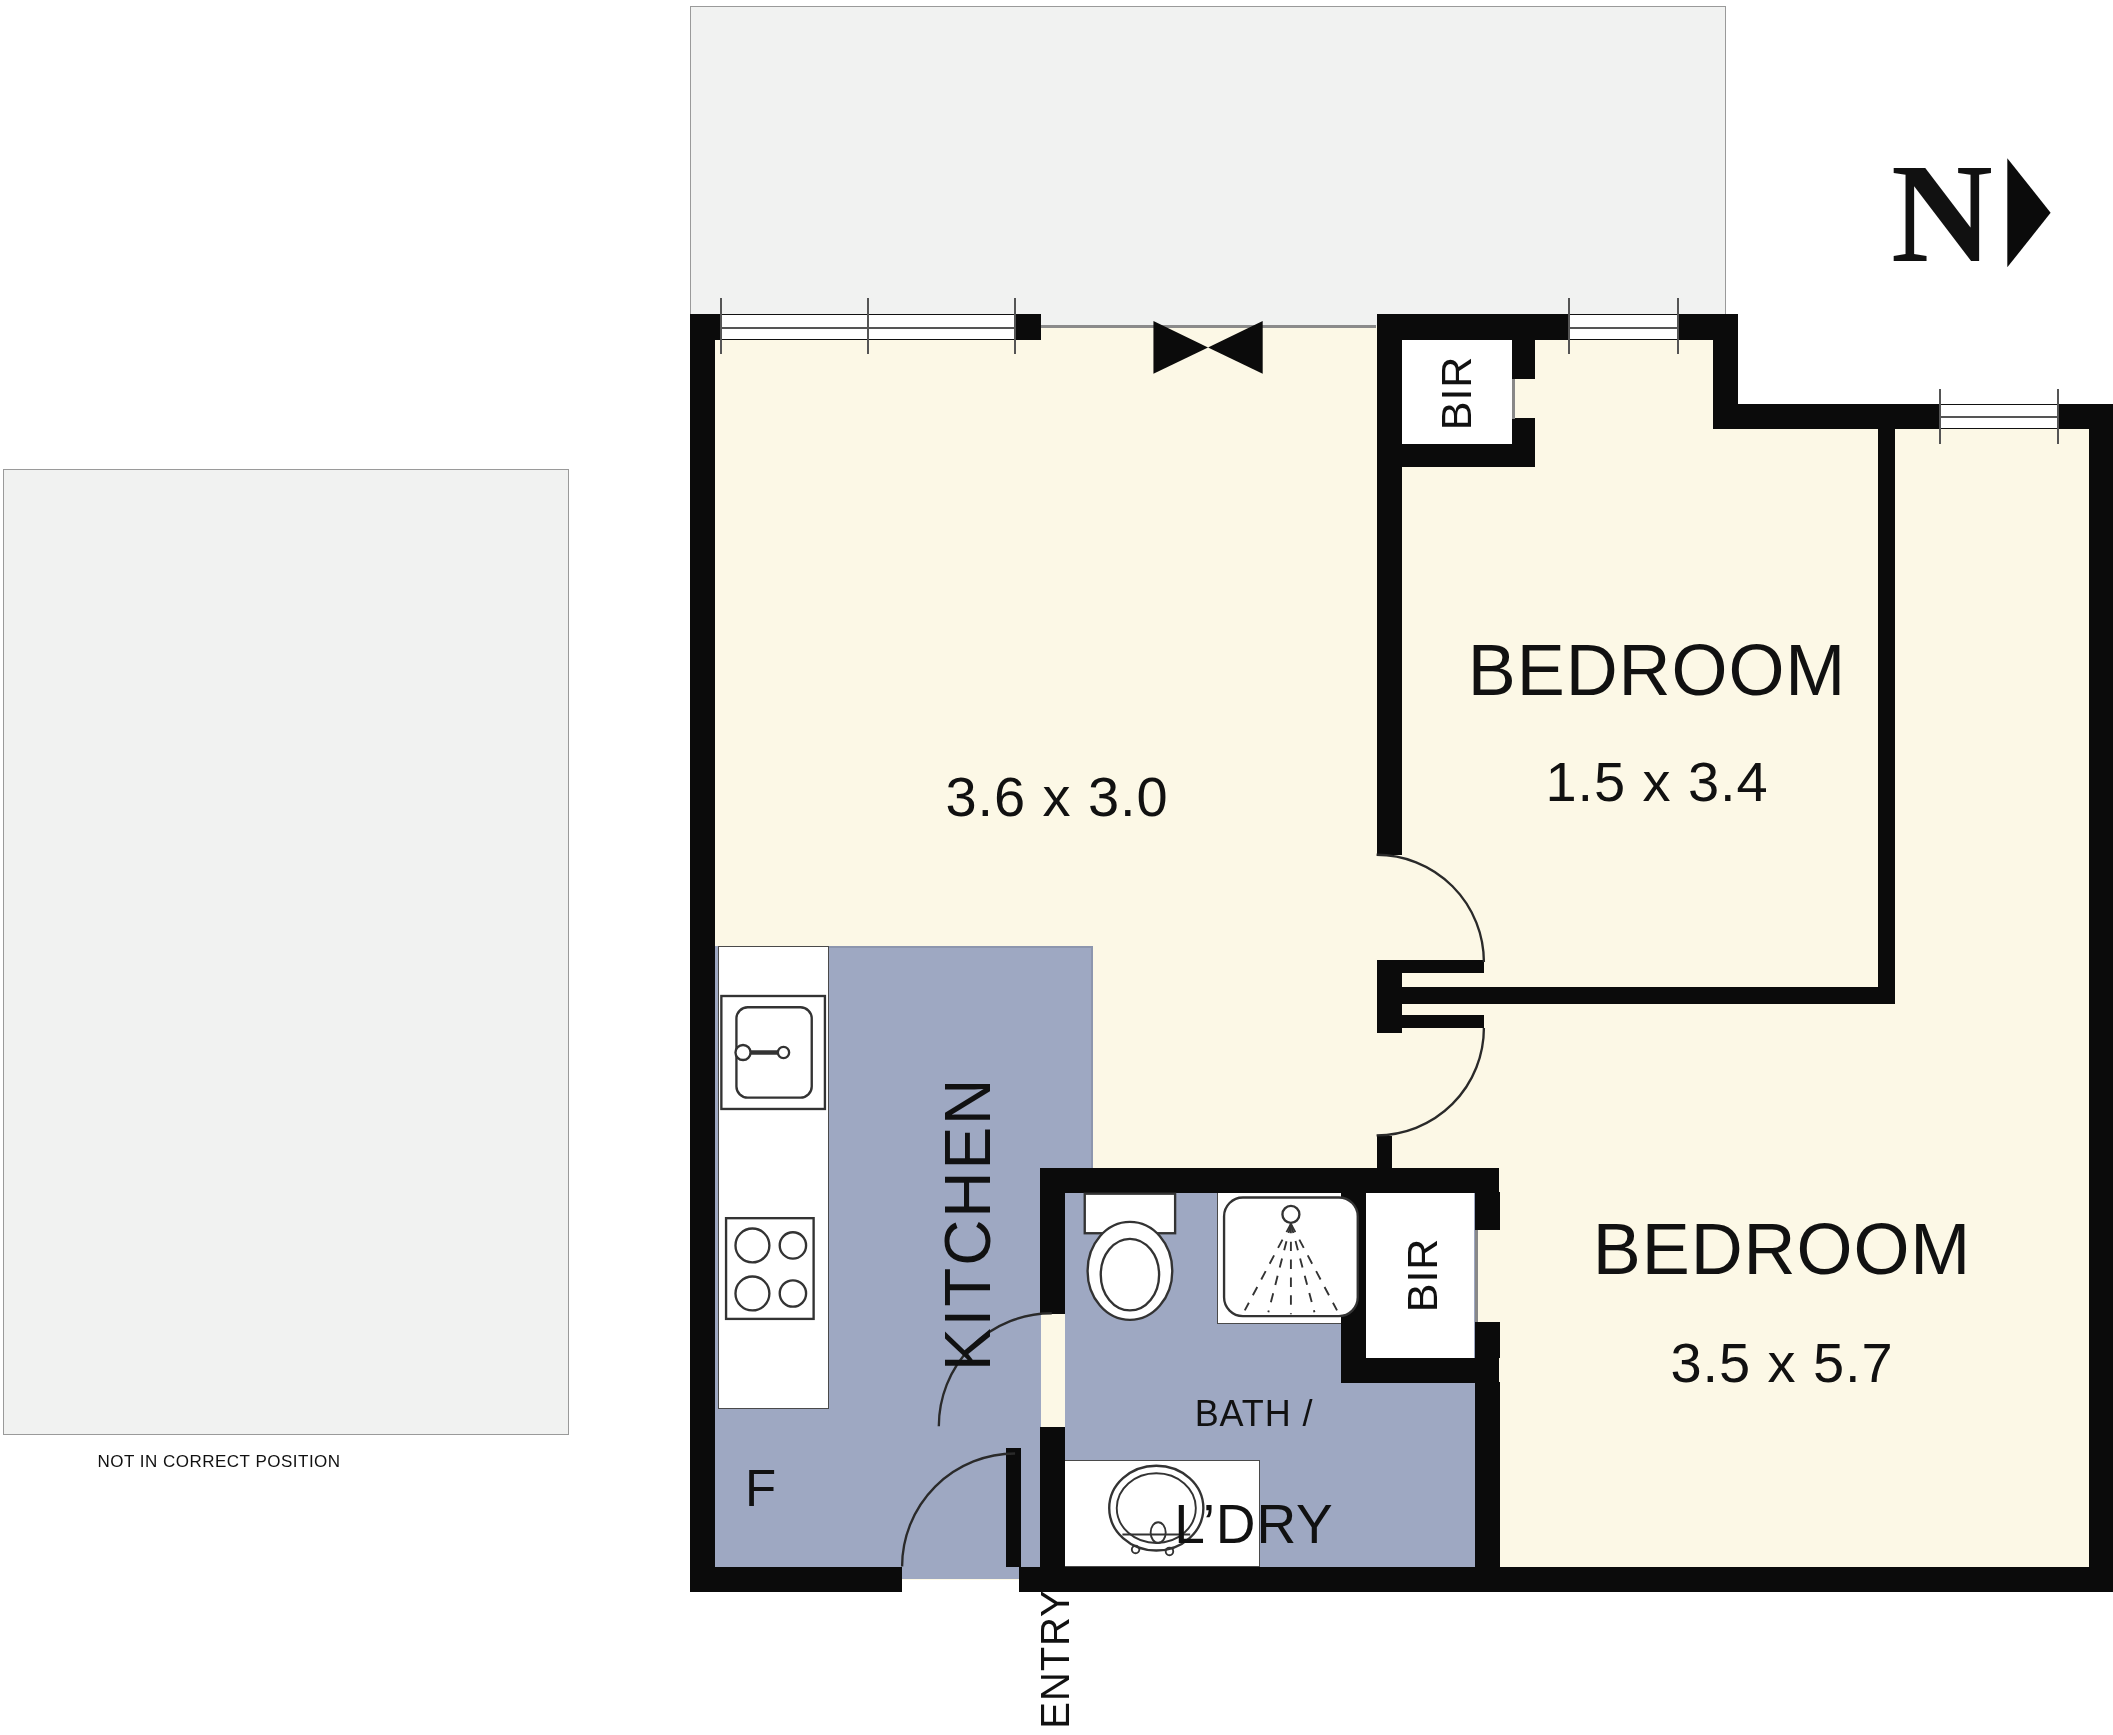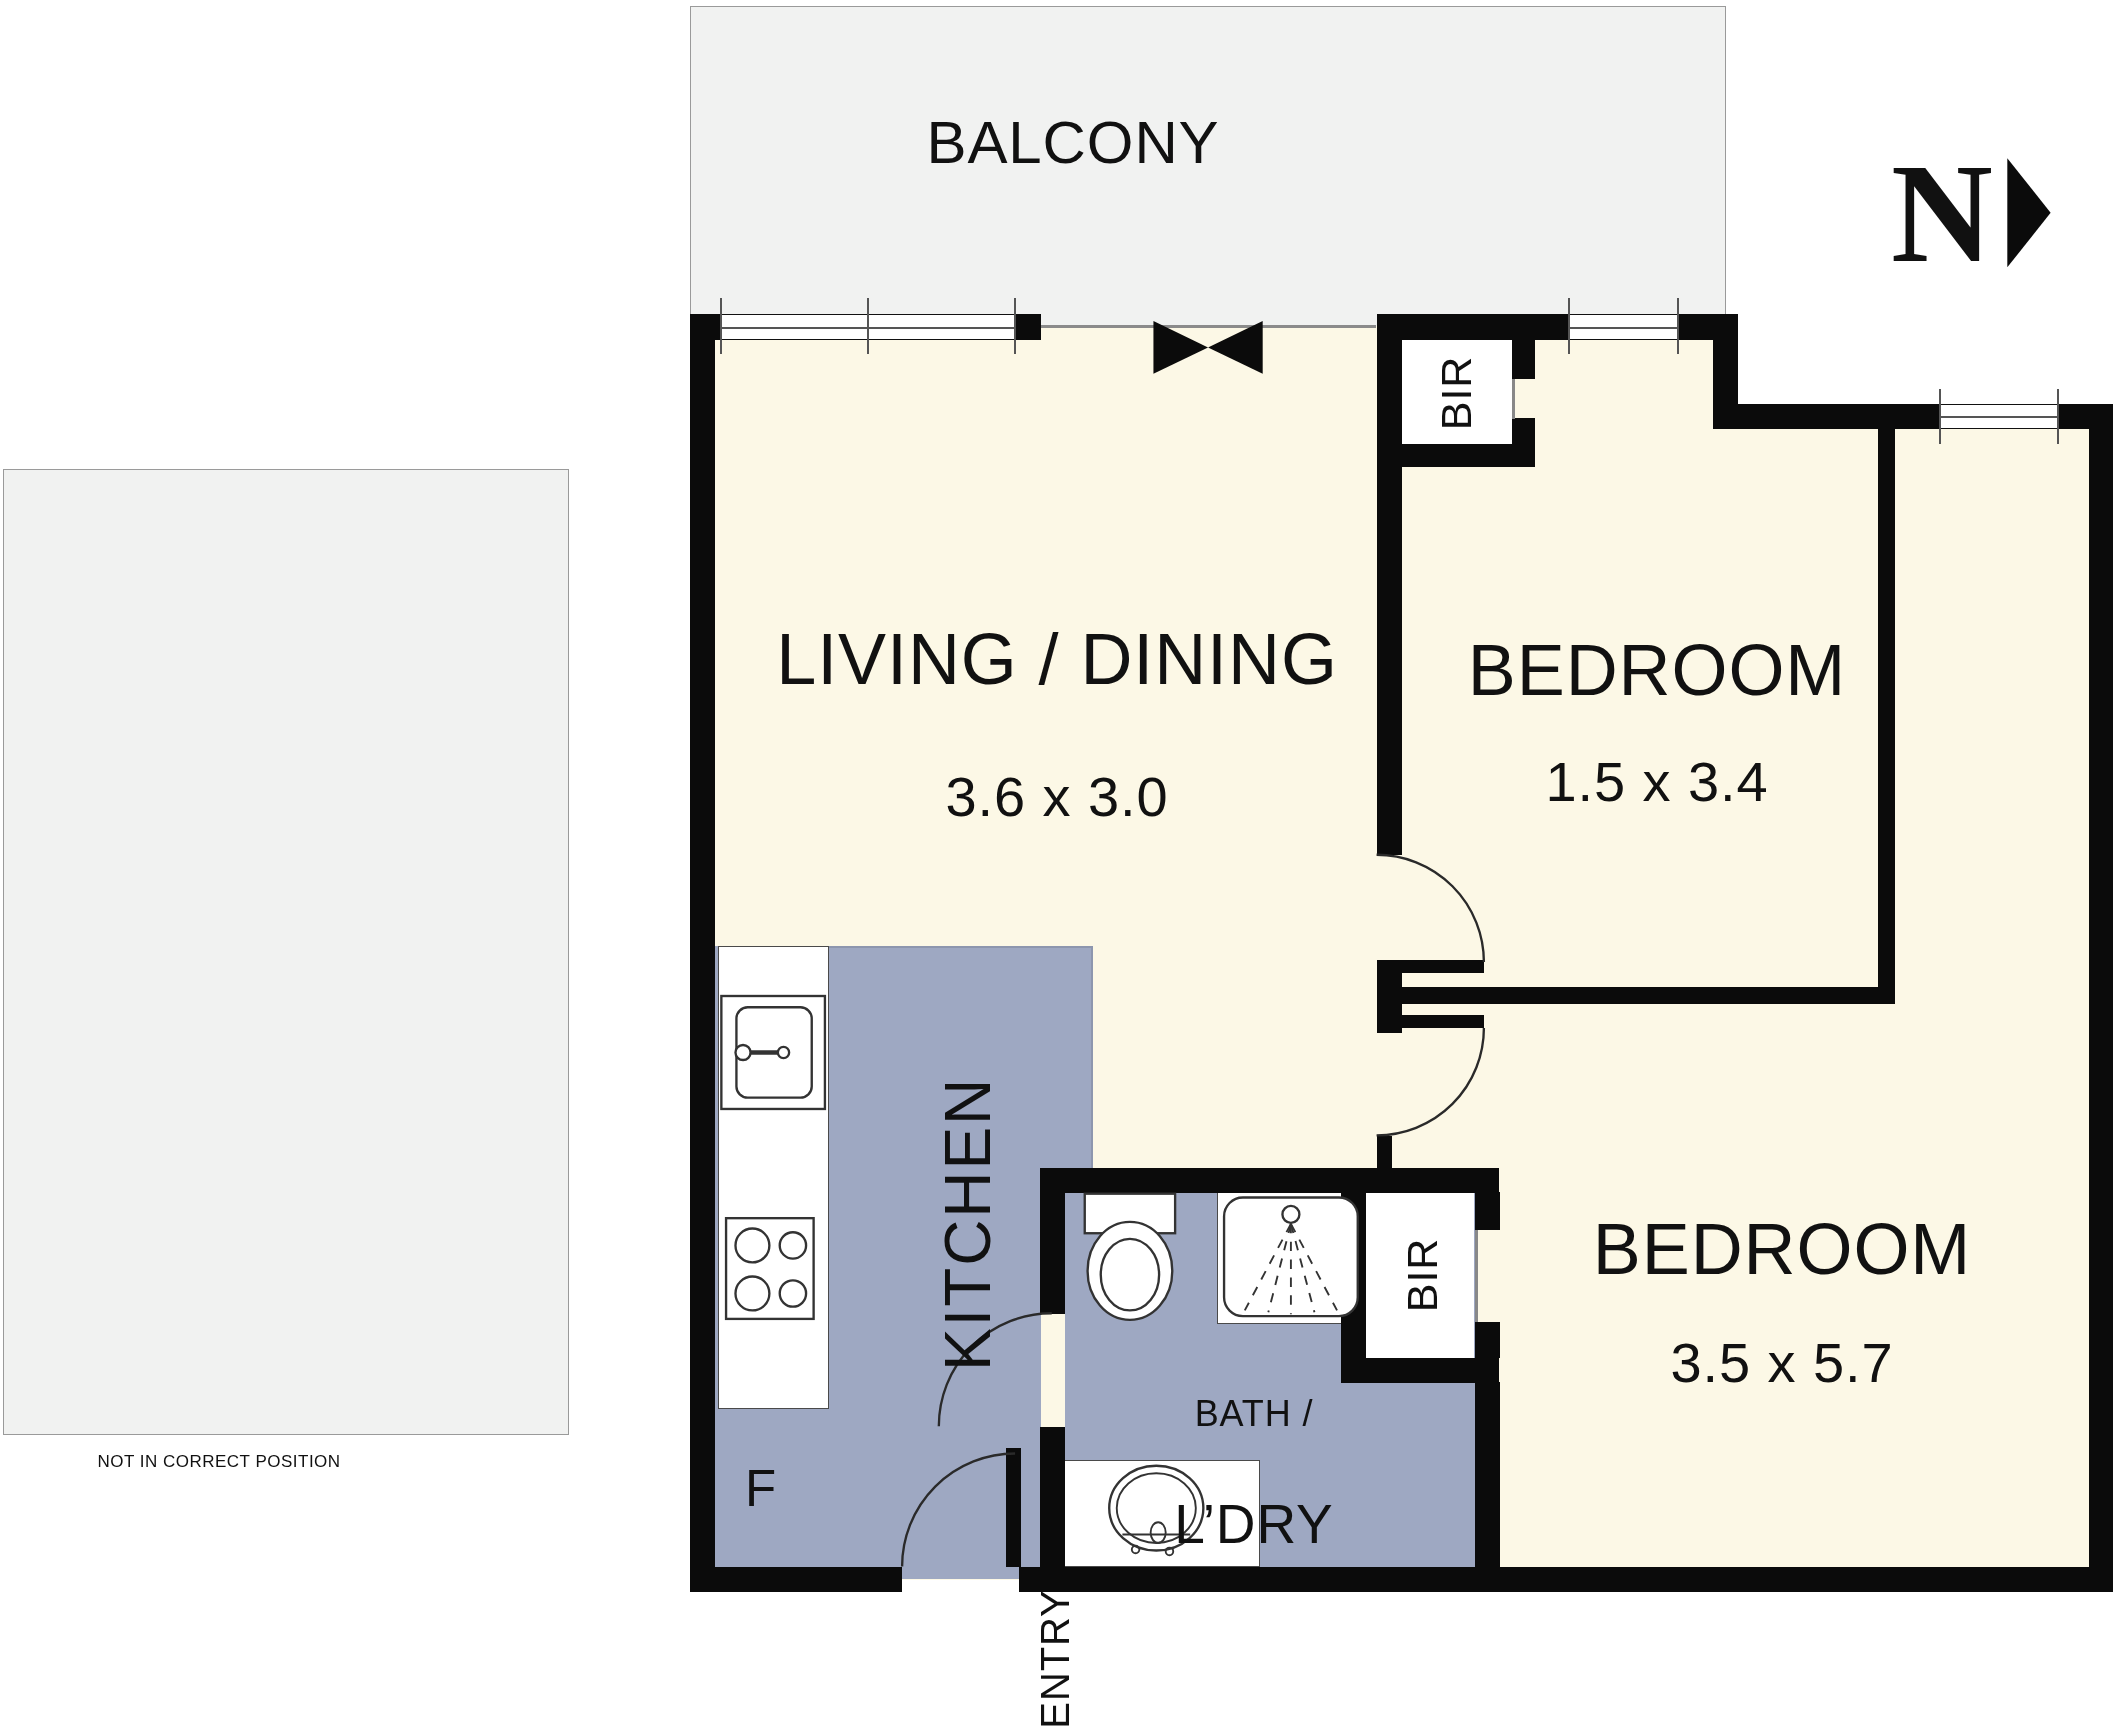--- a/index.html
+++ b/index.html
@@ -150,27 +150,25 @@
     <g stroke="#333" fill="#fff" stroke-width="2.5">
       <ellipse cx="1228" cy="1602" rx="50" ry="45"></ellipse>
       <ellipse cx="1228" cy="1602" rx="42" ry="37" fill="none" stroke-width="2"></ellipse>
       <line x1="1192" y1="1630" x2="1264" y2="1630" stroke-width="2"></line>
       <ellipse cx="1230" cy="1628" rx="8" ry="11" fill="none" stroke-width="2"></ellipse>
       <circle cx="1206" cy="1646" r="4" fill="none" stroke-width="2"></circle>
       <circle cx="1242" cy="1648" r="4" fill="none" stroke-width="2"></circle>
     </g>
   </svg>
 
-  <div class="label" style="left:1073px;top:143px;font-size:60px;">BALCONY</div>
 
   <div class="north-n" style="left:1942px;top:213px;">N</div>
 
   <div class="label" style="left:219px;top:1461px;font-size:17px;letter-spacing:0.5px;">NOT IN CORRECT POSITION</div>
 
-  <div class="label name" style="left:1057px;top:659px;">LIVING / DINING</div>
   <div class="label dims" style="left:1057px;top:797px;">3.6 x 3.0</div>
 
   <div class="label name" style="left:1657px;top:670px;">BEDROOM</div>
   <div class="label dims" style="left:1657px;top:782px;">1.5 x 3.4</div>
 
   <div class="label name" style="left:1782px;top:1249px;">BEDROOM</div>
   <div class="label dims" style="left:1782px;top:1363px;">3.5 x 5.7</div>
 
   <div class="label rot" style="left:968px;top:1224px;font-size:64px;letter-spacing:1.9px;">KITCHEN</div>
   <div class="label" style="left:761px;top:1488px;font-size:51px;">F</div>

